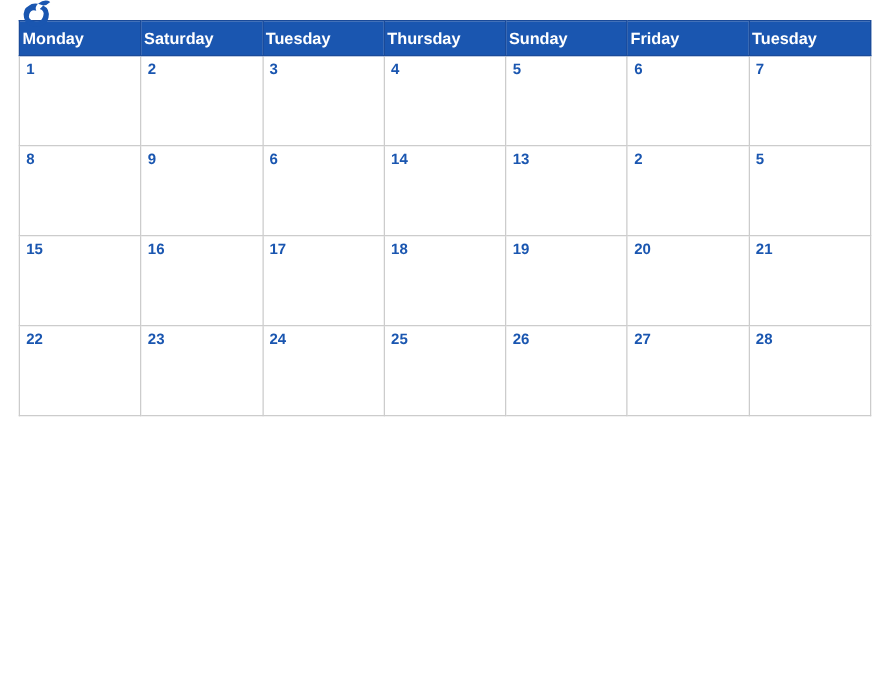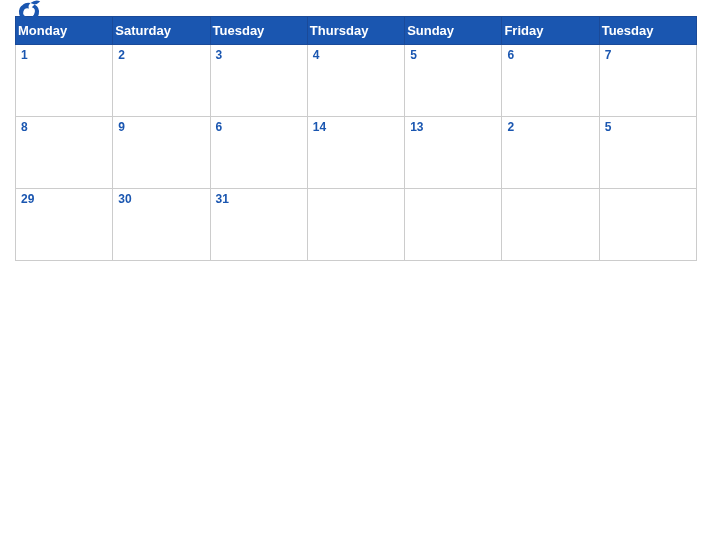--- a/index.html
+++ b/index.html
@@ -173,28 +173,59 @@
           </td>
           <td>
             <span class="day-number">2</span>
           </td>
           <td>
             <span class="day-number">5</span>
           </td>
         </tr>
         <tr>
           <td>
-            <span class="day-number">29</span>
-          </td>
-          <td>
-            <span class="day-number">30</span>
-          </td>
-          <td>
-            <span class="day-number">31</span>
-          </td>
-          <td class="empty"></td>
-          <td class="empty"></td>
-          <td class="empty"></td>
-          <td class="empty"></td>
+            <span class="day-number">15</span>
+          </td>
+          <td>
+            <span class="day-number">16</span>
+          </td>
+          <td>
+            <span class="day-number">17</span>
+          </td>
+          <td>
+            <span class="day-number">18</span>
+          </td>
+          <td>
+            <span class="day-number">19</span>
+          </td>
+          <td>
+            <span class="day-number">20</span>
+          </td>
+          <td>
+            <span class="day-number">21</span>
+          </td>
+        </tr>
+        <tr>
+          <td>
+            <span class="day-number">22</span>
+          </td>
+          <td>
+            <span class="day-number">23</span>
+          </td>
+          <td>
+            <span class="day-number">24</span>
+          </td>
+          <td>
+            <span class="day-number">25</span>
+          </td>
+          <td>
+            <span class="day-number">26</span>
+          </td>
+          <td>
+            <span class="day-number">27</span>
+          </td>
+          <td>
+            <span class="day-number">28</span>
+          </td>
         </tr>
       </tbody>
   </table>
 </div>
 
 </body></html>

